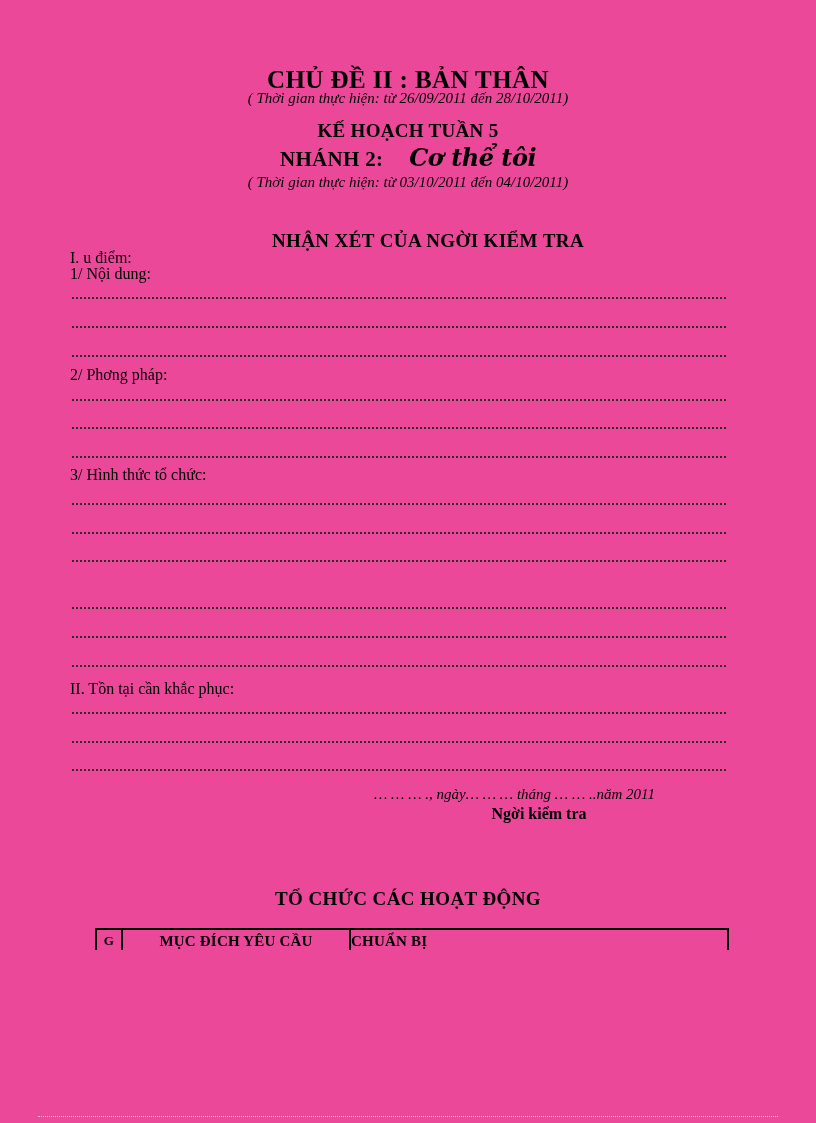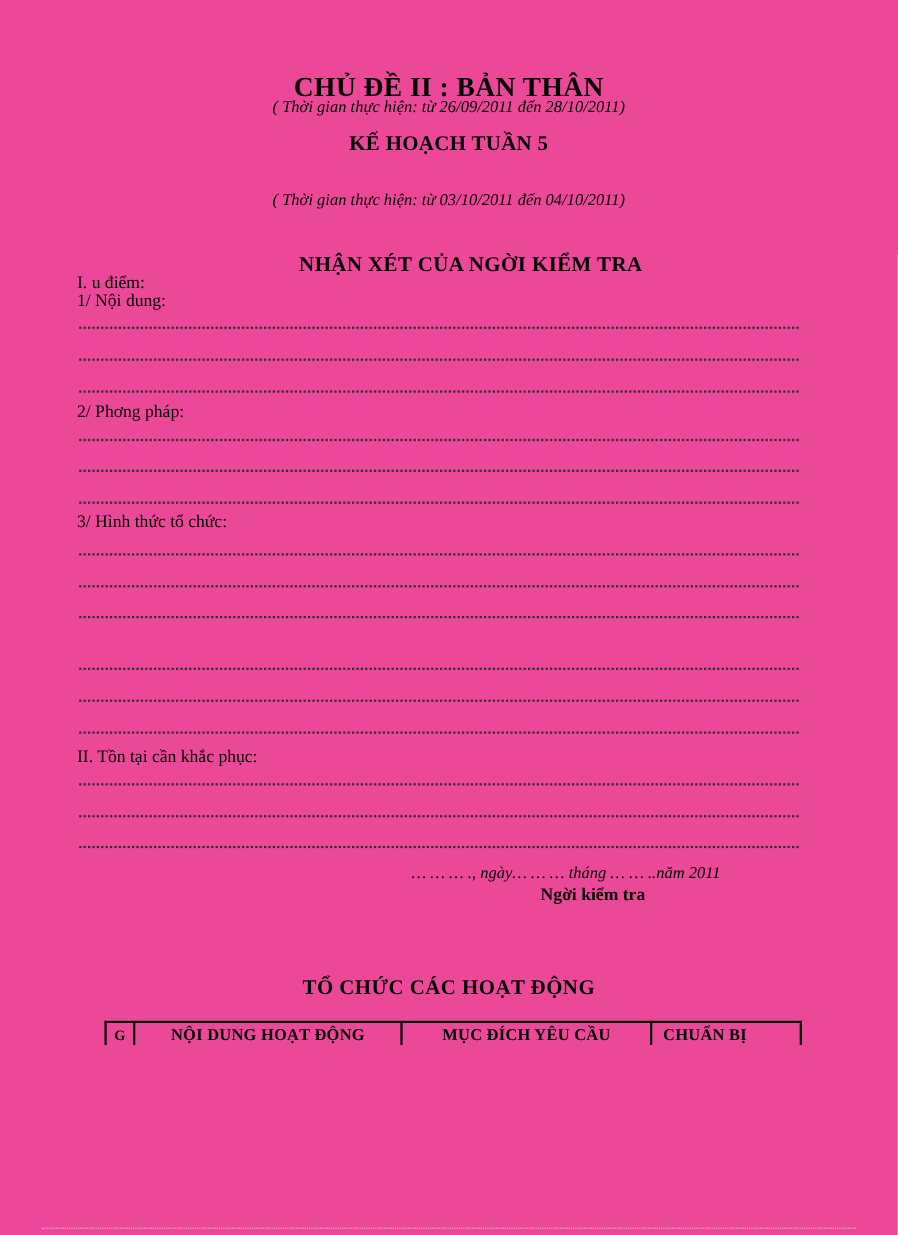--- a/index.html
+++ b/index.html
@@ -160,21 +160,21 @@
     box-sizing: border-box;
     border-right: 2px solid #000;
     font-size: 15px;
     font-weight: bold;
     text-align: center;
     line-height: 22px;
     overflow: hidden;
     white-space: nowrap;
     letter-spacing: 0.2px;
   }
-  .act-cell:last-child { border-right: none; text-align: left; padding-left: 10px; }
+  .act-cell:last-child { border-right: none; text-align: left; }
   .act-cell.c0 { width: 26px; font-size: 13px; }
   .act-cell.c1 { width: 245px; }
   .act-cell.c2 { width: 228px; }
   .act-cell.c3 { width: 135px; }
 
   
   .footer-rule {
     position: absolute;
     left: 38px;
     top: 1114px;
@@ -185,20 +185,23 @@
 </style>
 </head>
 <body>
 
 <div class="page">
 
   <div class="doc-title">CHỦ ĐỀ II : BẢN THÂN</div>
   <div class="doc-subtitle-1">( Thời gian thực hiện: từ 26/09/2011  đến 28/10/2011)</div>
   <div class="plan-title">KẾ HOẠCH TUẦN 5</div>
 
+  <div class="branch-row">
+    <span class="branch-label">NHÁNH 2:</span><span class="branch-value">Cơ thể tôi</span>
+  </div>
   <div class="doc-subtitle-2">( Thời gian thực hiện: từ  03/10/2011  đến 04/10/2011)</div>
 
   <div class="review-heading">NHẬN XÉT CỦA NGỜI   KIỂM TRA</div>
 
   <div class="sec-label bold" style="top:249px;">I.    u điểm:</div>
 
   <div class="sec-label" style="top:265px;">1/ Nội dung:</div>
   <div class="dotline" style="top:294px;"></div>
   <div class="dotline" style="top:323px;"></div>
   <div class="dotline" style="top:352px;"></div>
@@ -222,20 +225,19 @@
   <div class="dotline" style="top:738px;"></div>
   <div class="dotline" style="top:766px;"></div>
 
   <div class="sign-date">… … … ., ngày… … …  tháng … … ..năm 2011</div>
   <div class="sign-role">Ngời   kiểm tra</div>
 
   <div class="activities-title">TỔ CHỨC CÁC HOẠT ĐỘNG</div>
 
   <div class="act-table">
     <div class="act-cell c0">G</div>
-    <div class="act-cell c1">NỘI DUNG HOẠT ĐỘNG</div>
     <div class="act-cell c2">MỤC ĐÍCH YÊU CẦU</div>
     <div class="act-cell c3">CHUẨN BỊ</div>
   </div>
 
   <div class="footer-rule"></div>
 
 </div>
 
 </body></html>

